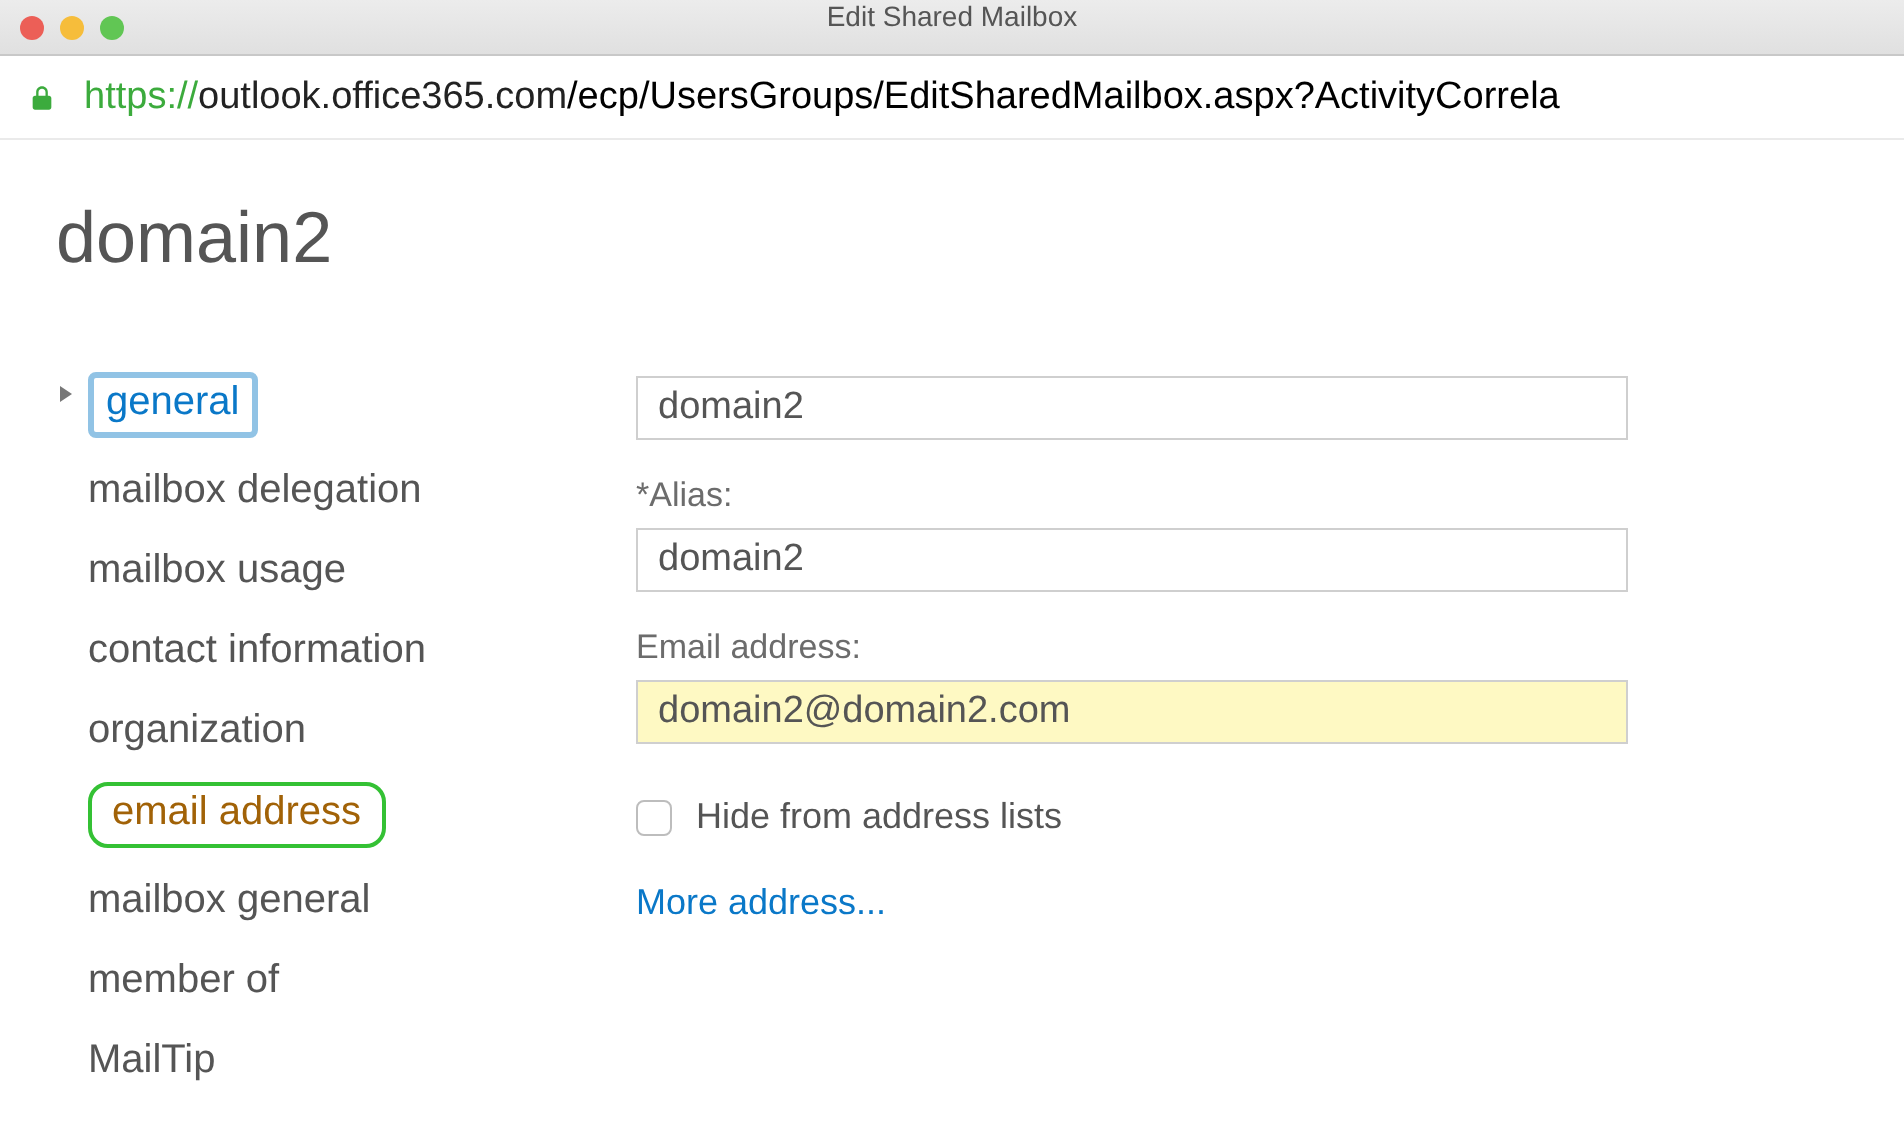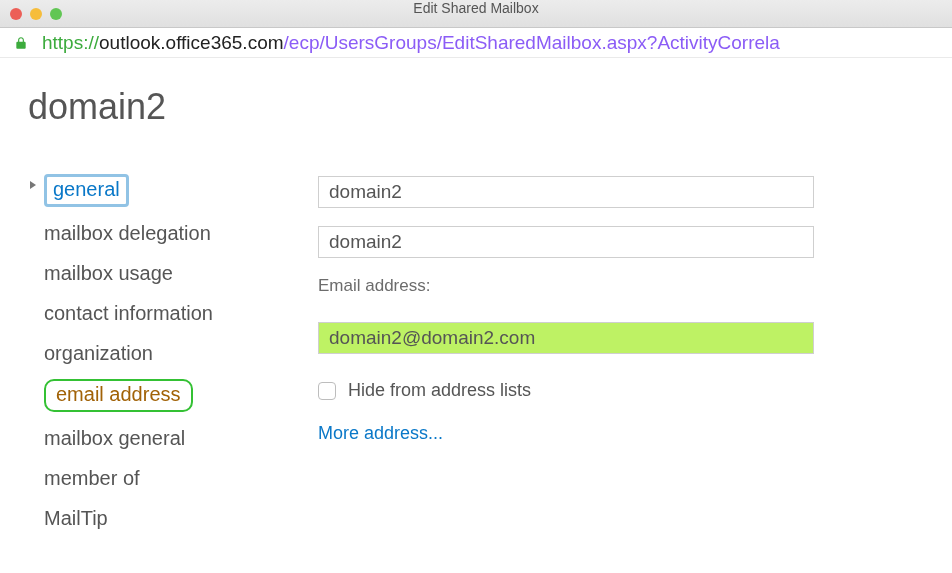--- a/index.html
+++ b/index.html
@@ -39,39 +39,39 @@
       position: absolute;
       left: 0;
       right: 0;
       text-align: center;
       color: #555;
       font-size: 14px;
       font-weight: 400;
       pointer-events: none;
     }
     .addrbar {
-      height: 30px;
+      height: 42px;
       display: flex;
       align-items: center;
       padding: 0 14px;
       border-bottom: 1px solid #eaeaea;
       font-size: 19px;
       white-space: nowrap;
       overflow: hidden;
     }
     .lock-icon {
       width: 14px;
       height: 16px;
       fill: #3cab3d;
       margin-right: 14px;
       flex: 0 0 auto;
     }
     .url-protocol { color: #3cab3d; }
     .url-bold { color: #222; font-weight: 500; }
-    .url-path { color: #8b5cf6; }
+    .url-path { color: #000000; }
     .content {
       display: flex;
       padding: 28px 24px 0 18px;
     }
     .page-title {
       font-size: 36px;
       font-weight: 300;
       color: #555;
       margin-bottom: 40px;
       padding-left: 10px;
@@ -141,23 +141,22 @@
       border: 1px solid #cfcfcf;
       font-size: 19px;
       color: #555;
       padding: 2px 10px;
       font-family: inherit;
       font-weight: 300;
       margin-bottom: 18px;
       background: #ffffff;
     }
     .text-input.readonly {
-      background: #bef264;
-      color: #555;
-      margin-top: 20px;
+      background: #fef9c3;
+      color: #555;
     }
     .checkbox-row {
       display: flex;
       align-items: center;
       margin-top: 8px;
       margin-bottom: 22px;
     }
     .checkbox-box {
       width: 18px;
       height: 18px;
@@ -231,20 +230,21 @@
       </li>
       <li class="interactable">
         <span class="label">MailTip</span>
       </li>
     </ul>
   </div>
 
   <div class="right-col">
     <input class="text-input" type="text" value="domain2" style="">
 
+    <div class="field-label">*Alias:</div>
     <input class="text-input" type="text" value="domain2" style="">
 
     <div class="field-label">Email address:</div>
     <input class="text-input readonly" type="text" readonly="" value="domain2@domain2.com" style="">
 
     <div class="checkbox-row">
       <div class="checkbox-box"></div>
       <span class="checkbox-label">Hide from address lists</span>
     </div>
 

